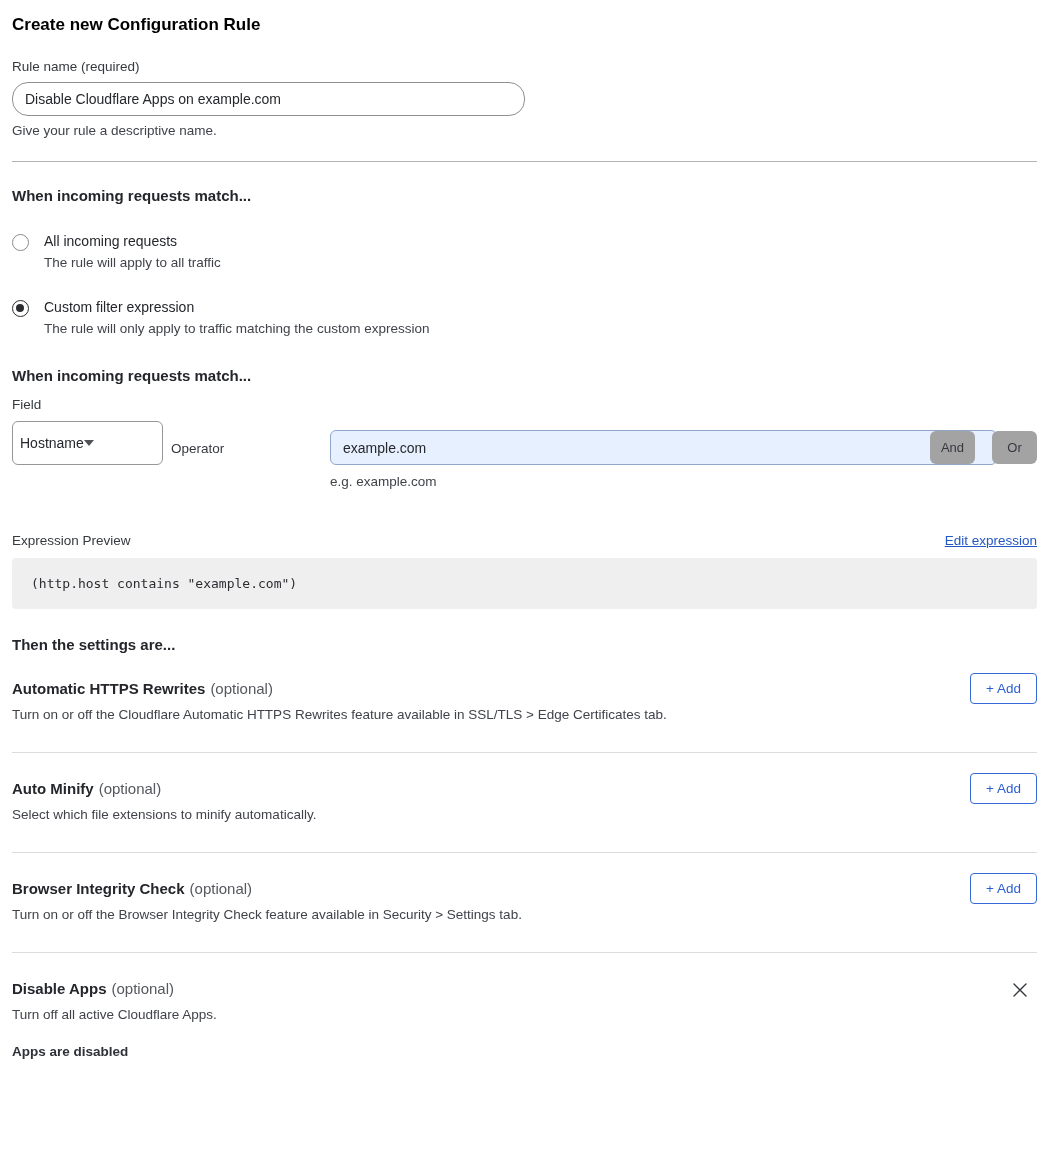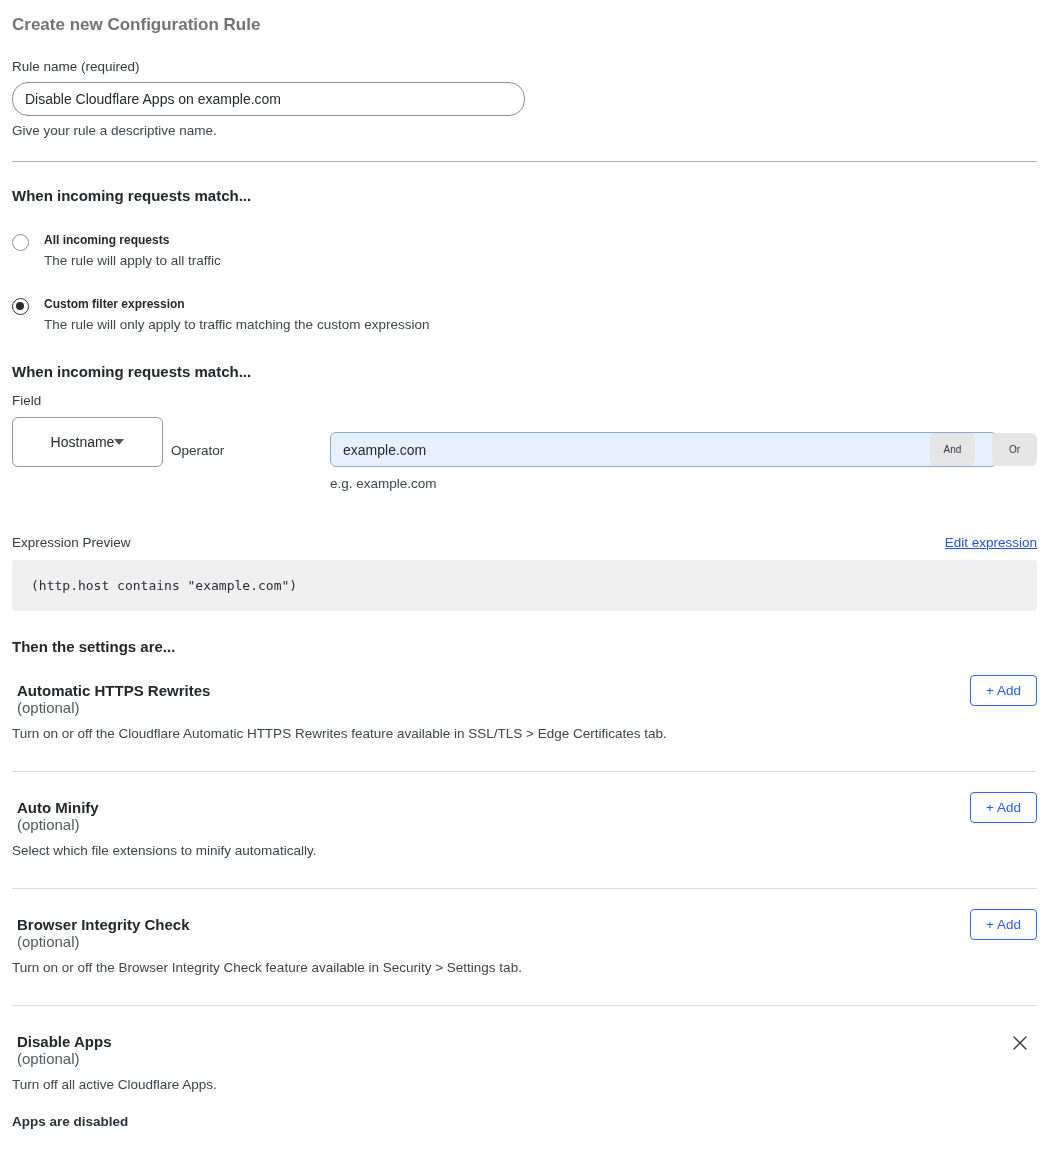--- a/index.html
+++ b/index.html
@@ -5,21 +5,21 @@
   * { margin: 0; padding: 0; box-sizing: border-box; }
   html, body { background: #ffffff; }
   body {
     width: 1064px; height: 1152px; overflow: hidden;
     font-family: "Liberation Sans", "DejaVu Sans", sans-serif;
     color: #36393f;
   }
   .container { width: 1025px; margin-left: 12px; }
 
   
-  .page-title { font-size: 17px; font-weight: 700; color: #737373; padding-top: 15px; }
+  .page-title { font-size: 17px; font-weight: 700; color: #000000; padding-top: 15px; }
   .field-label { font-size: 13.5px; color: #36393f; }
   .help-text { font-size: 13.5px; color: #40434a; }
   .section-heading { font-size: 17px; font-weight: 700; color: #1d1f23; }
   .sub-heading { font-size: 15px; font-weight: 700; color: #24262b; }
 
   
   .rule-name-label { margin-top: 24px; }
   .rule-name-input {
     display: block; margin-top: 8px; width: 513px; height: 34px;
     border: 1px solid #8f9094; border-radius: 16px; padding: 0 12px;
@@ -40,65 +40,65 @@
     width: 17px; height: 17px; border-radius: 50%;
     border: 1.5px solid #898b90; background: #fff; flex: 0 0 auto;
     margin-top: 1px; position: relative; cursor: pointer;
   }
   .radio-row.checked .radio-circle { border-color: #2a2c30; }
   .radio-row.checked .radio-circle::after {
     content: ""; position: absolute; left: 3px; top: 3px;
     width: 8px; height: 8px; border-radius: 50%; background: #2a2c30;
   }
   .radio-texts { margin-left: 15px; }
-  .radio-label { font-size: 12px; font-weight: 700; color: #24262b; }
+  .radio-label { font-size: 14px; font-weight: 400; color: #24262b; }
   .radio-desc { font-size: 13.5px; color: #40434a; margin-top: 6px; }
 
   
   .builder-heading { margin-top: 31px; }
   .builder-row { display: flex; margin-top: 13px; align-items: flex-end; }
   .builder-col .field-label { display: block; margin-bottom: 9px; }
   .select-box {
-    height: 50px; border: 1px solid #96979b; border-radius: 6px; background: #fff;
-    display: flex; align-items: center; justify-content: center;
+    height: 44px; border: 1px solid #96979b; border-radius: 6px; background: #fff;
+    display: flex; align-items: center; justify-content: flex-start;
     padding: 0 7px; cursor: pointer;
   }
   .select-box .select-value { font-size: 14px; color: #26282d; }
   .chevron {
     width: 0; height: 0; border-left: 5px solid transparent;
     border-right: 5px solid transparent; border-top: 6px solid #515358;
   }
   .col-field { width: 151px; }
   .col-operator { width: 150px; margin-left: 8px; }
   .col-value { width: 583px; margin-left: 9px; }
   .value-input {
     width: 667px; height: 35px; border: 1px solid #91a7c8; border-radius: 6px;
     background: #e7f0fe; padding: 0 12px; font-size: 14px; color: #26282d;
     font-family: "Liberation Sans", sans-serif; outline: none;
   }
   .andor-btn {
     height: 33px; width: 45px; margin-left: 17px; margin-bottom: 1px;
-    background: #e5e5e5; color: #36393f; border: none; border-radius: 6px;
-    font-size: 10px; font-family: "Liberation Sans", sans-serif; cursor: pointer;
+    background: #a3a3a3; color: #36393f; border: none; border-radius: 6px;
+    font-size: 13px; font-family: "Liberation Sans", sans-serif; cursor: pointer;
   }
   .value-help { margin-top: 9px; }
 
   
   .preview-row { display: flex; justify-content: space-between; align-items: baseline; margin-top: 44px; }
   .edit-link { font-size: 13.5px; color: #2257c5; text-decoration: underline; cursor: pointer; }
   .code-box {
     margin-top: 10px; height: 51px; background: #efeff0; border-radius: 4px;
     display: flex; align-items: center; padding-left: 19px;
   }
   .code-text { font-family: "DejaVu Sans Mono", "Liberation Mono", monospace; font-size: 13px; color: #2b2d31; }
 
   
   .settings-heading { margin-top: 27px; }
   .setting-item { position: relative; padding-top: 27px; padding-bottom: 30px; }
-  .setting-title-row { display: flex; align-items: baseline; flex-direction: column; }
+  .setting-title-row { display: flex; align-items: baseline; }
   .setting-title { font-size: 15px; font-weight: 700; color: #24262b; }
   .setting-optional { font-size: 15px; color: #55585e; margin-left: 5px; }
   .setting-desc { margin-top: 10px; font-size: 13.5px; color: #40434a; }
   .add-btn {
     position: absolute; right: 0; top: 20px;
     background: #fff; border: 1px solid #3668d9; border-radius: 4px;
     color: #2b5fd2; font-size: 13.5px; font-family: "Liberation Sans", sans-serif;
     padding: 7px 15px; cursor: pointer;
   }
   .close-btn {

